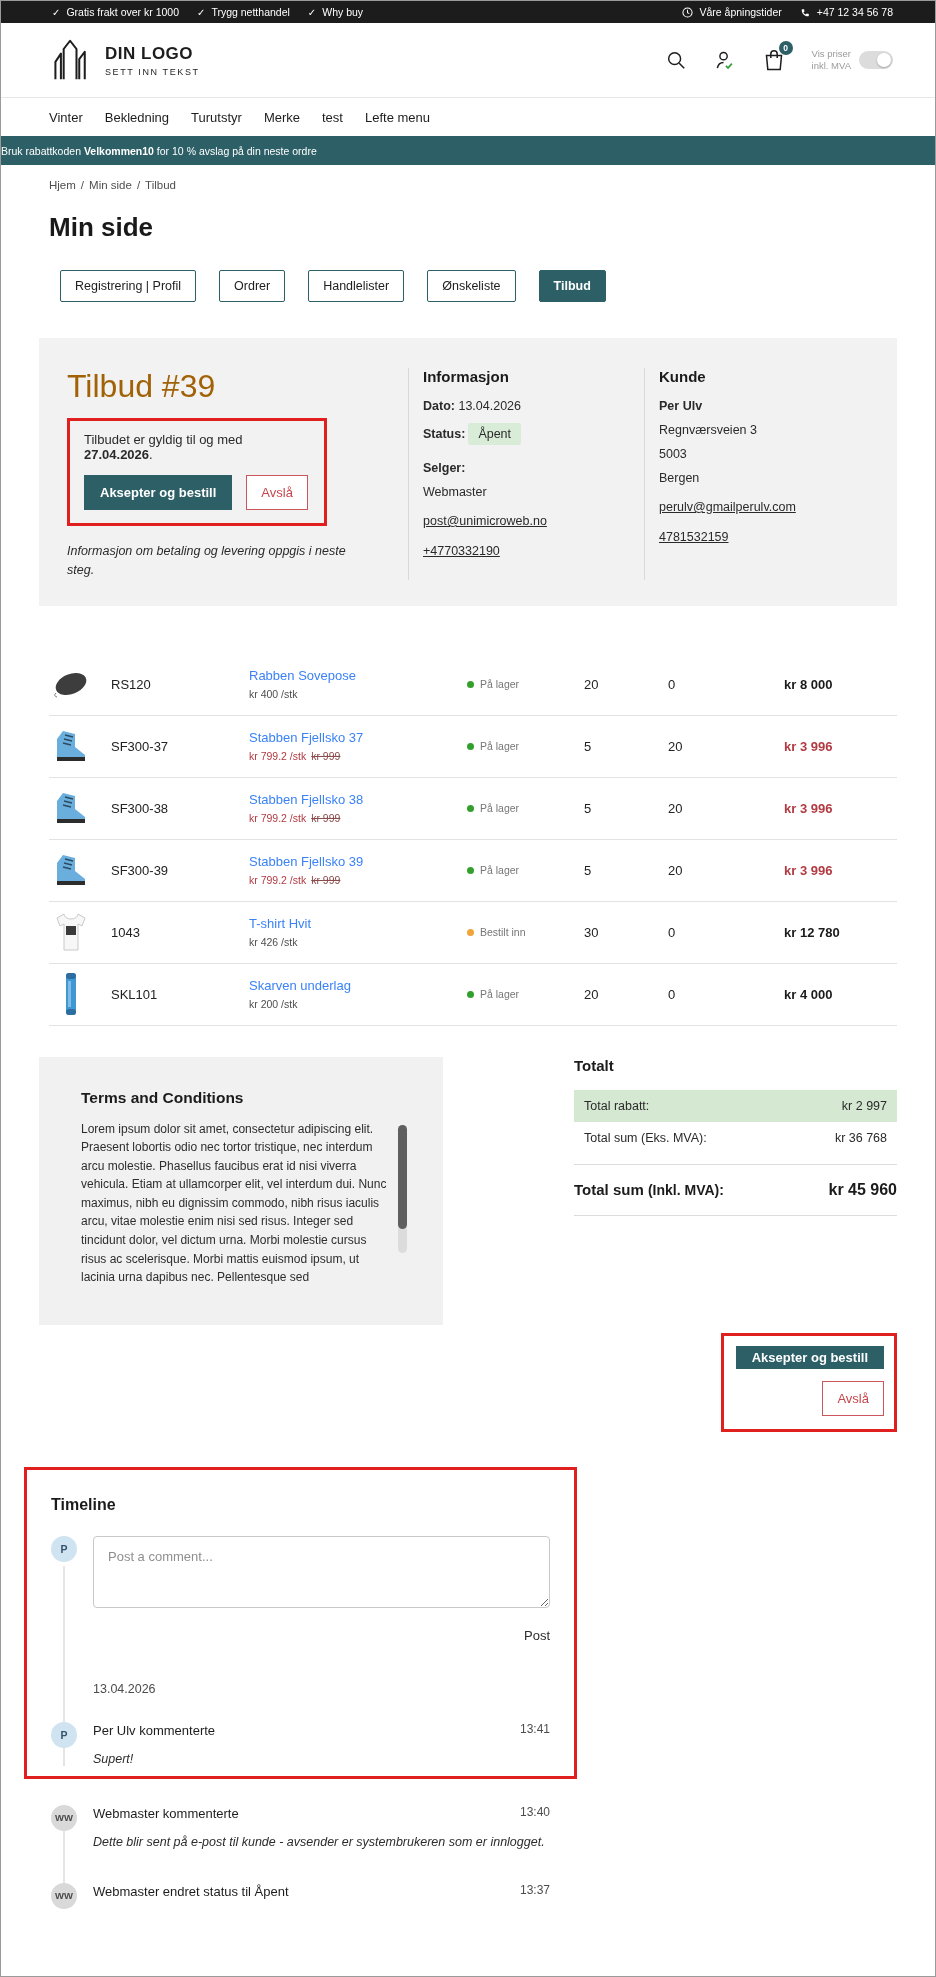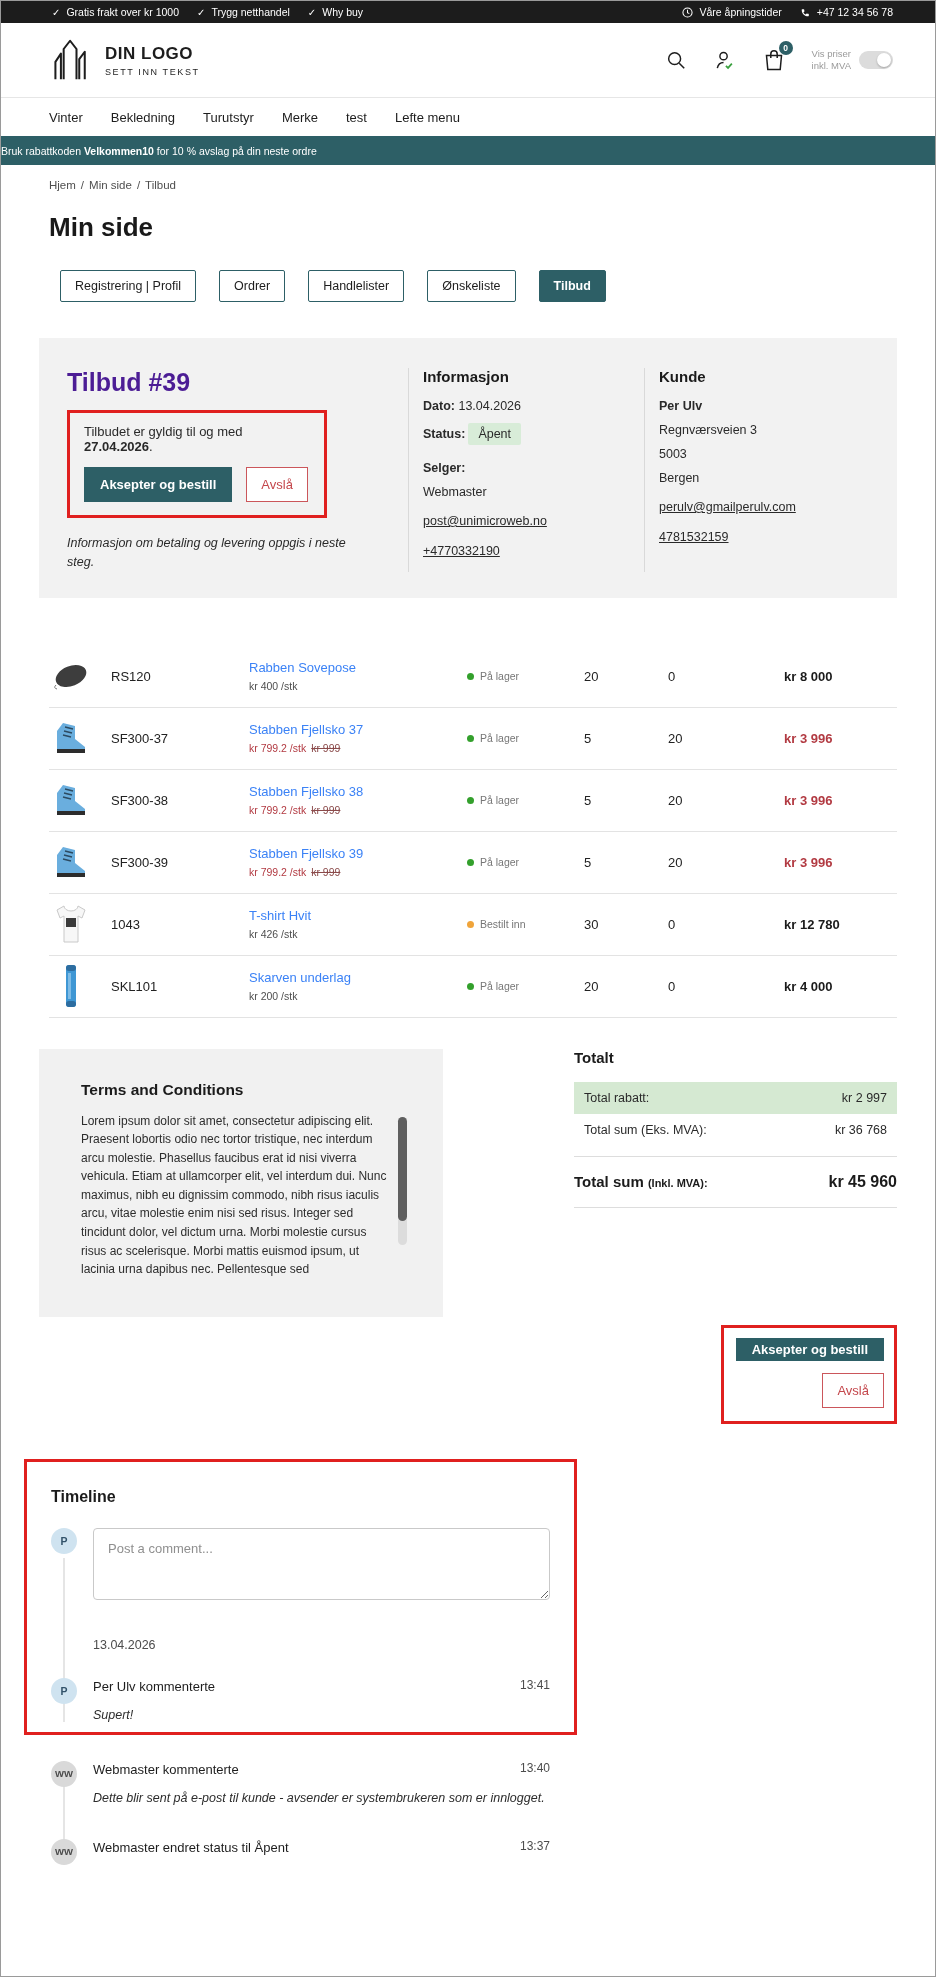--- a/index.html
+++ b/index.html
@@ -20,42 +20,42 @@
   .logo-text-sub { font-size:9px; letter-spacing:1.6px; color:#1d1d1d; margin-top:3px; }
   .header-actions { margin-left:auto; display:flex; align-items:center; gap:26px; }
   .icon-btn { background:none; border:none; cursor:pointer; display:flex; position:relative; }
   .cart-badge { position:absolute; top:-7px; right:-7px; background:#2d5f66; color:#fff; font-size:8.5px; font-weight:bold; width:14px; height:14px; border-radius:50%; display:flex; align-items:center; justify-content:center; }
   .vat { display:flex; align-items:center; gap:8px; }
   .vat-label { font-size:9.5px; color:#9a9a9a; text-align:right; line-height:1.3; }
   .toggle { width:34px; height:18px; background:#dcdcdc; border-radius:9px; position:relative; border:none; cursor:pointer; }
   .toggle-knob { position:absolute; top:2px; right:2px; width:14px; height:14px; background:#fff; border-radius:50%; box-shadow:0 1px 2px rgba(0,0,0,.25); }
 
   
-  .main-nav { height:39px; border-top:1px solid #e6e6e6; display:flex; align-items:center; gap:28px; padding:0 48px; }
+  .main-nav { height:39px; border-top:1px solid #e6e6e6; display:flex; align-items:center; gap:22px; padding:0 48px; }
   .nav-link { font-size:13px; color:#1d1d1d; text-decoration:none; }
 
   
   .promo { height:29px; background:#2d5f66; color:#fff; font-size:10.5px; display:flex; align-items:center; justify-content:flex-start; gap:0; }
   .promo b { font-weight:bold; }
 
   main { padding:0 38px; }
 
   .breadcrumb { margin:14px 0 0 10px; font-size:11.5px; color:#4f4f4f; display:flex; gap:5px; }
   .breadcrumb a { color:#4f4f4f; text-decoration:none; }
 
   h1.page-title { margin:21px 0 0 10px; font-size:26px; font-weight:600; color:#191919; }
 
   .tabs { margin:27px 0 0 21px; display:flex; gap:23px; }
   .tab { border:1px solid #2d5f66; background:#fff; color:#1d1d1d; font-size:12.5px; padding:8px 14px; border-radius:2px; font-family:inherit; cursor:pointer; }
   .tab.active { background:#2d5f66; color:#fff; font-weight:bold; }
 
   
   .offer-panel { margin-top:36px; background:#f2f2f2; padding:30px 24px 26px 28px; display:grid; grid-template-columns:341px 236px 1fr; }
   .offer-col2, .offer-col3 { border-left:1px solid #d9d9d9; padding-left:14px; }
-  .offer-title { font-size:25px; font-weight:700; color:#4c1d95; }
+  .offer-title { font-size:32px; font-weight:400; color:#a16207; }
   .offer-total { margin-top:15px; font-size:13px; color:#2a2a2a; }
   .offer-total .big { font-size:19px; font-weight:bold; color:#1b1b1b; }
   .red-annot { border:3px solid #e0201f; }
   .offer-valid-box { margin-top:13px; width:260px; padding:11px 14px 13px; }
   .offer-valid { font-size:13px; color:#2a2a2a; }
   .offer-valid b { font-weight:bold; }
   .offer-btns { margin-top:13px; display:flex; gap:14px; }
   .btn-accept { background:#2d5f66; color:#fff; border:none; font-size:13px; font-weight:bold; padding:4px 16px; cursor:pointer; font-family:inherit; }
   .btn-decline { background:#fff; color:#c4474c; border:1px solid #cb565b; font-size:13px; padding:9px 14px; cursor:pointer; font-family:inherit; }
   .offer-note { margin-top:16px; font-size:12.5px; font-style:italic; color:#2b2b2b; width:290px; line-height:1.5; }
@@ -94,21 +94,21 @@
   .terms-body { margin-top:13px; font-size:12px; line-height:1.55; color:#2d2d2d; }
   .scrollbar-track { position:absolute; right:36px; top:68px; width:9px; height:128px; background:#dcdcdc; border-radius:5px; }
   .scrollbar-thumb { width:9px; height:104px; background:#5f5f5f; border-radius:5px; }
 
   .totals { margin-left:auto; width:323px; }
   .totals-heading { font-size:15px; font-weight:600; color:#1b1b1b; margin-bottom:16px; }
   .tot-row { display:flex; justify-content:space-between; font-size:12.5px; color:#2a2a2a; padding:9px 10px; }
   .tot-row.highlight { background:#d5e9d2; }
   .tot-grand { border-top:1px solid #ddd; border-bottom:1px solid #ddd; margin-top:10px; padding:16px 0; display:flex; justify-content:space-between; align-items:center; }
   .tot-grand .lbl { font-size:15px; font-weight:bold; color:#1b1b1b; }
-  .tot-grand .lbl small { font-size:11px; }
+  .tot-grand .lbl small { font-size:14px; }
   .tot-grand .val { font-size:16px; font-weight:bold; color:#1b1b1b; }
 
   .accept-box { margin:8px 0 0 auto; width:176px; padding:10px 10px 13px; display:flex; flex-direction:column; align-items:flex-end; gap:12px; }
 
   
   .timeline-box { margin:35px 0 0 -15px; width:553px; padding:26px 24px 10px; }
   .tl-heading { font-size:16px; font-weight:600; color:#1b1b1b; }
   .tl-flow { position:relative; margin-top:22px; }
   .tl-flow::before { content:''; position:absolute; left:12px; top:30px; bottom:0; width:2px; background:#e5e5e5; }
   .tl-flow.outside { margin:0 0 0 12px; width:499px; padding-bottom:4px; }
@@ -459,20 +459,23 @@
       <button class="btn-decline">Avslå</button>
     </div>
 
     <section class="timeline-box red-annot">
       <div class="tl-heading">Timeline</div>
       <div class="tl-flow">
         <div class="composer">
           <span class="avatar blue">P</span>
           <textarea class="comment-input" placeholder="Post a comment..." style=""></textarea>
         </div>
+        <div class="post-row">
+          <button class="post-btn">Post</button>
+        </div>
         <div class="tl-date">13.04.2026</div>
         <div class="tl-entry">
           <span class="avatar blue">P</span>
           <div class="tl-content">
             <div class="tl-head">
               <span class="tl-title">Per Ulv kommenterte</span>
               <span class="tl-time">13:41</span>
             </div>
             <div class="tl-body">Supert!</div>
           </div>

